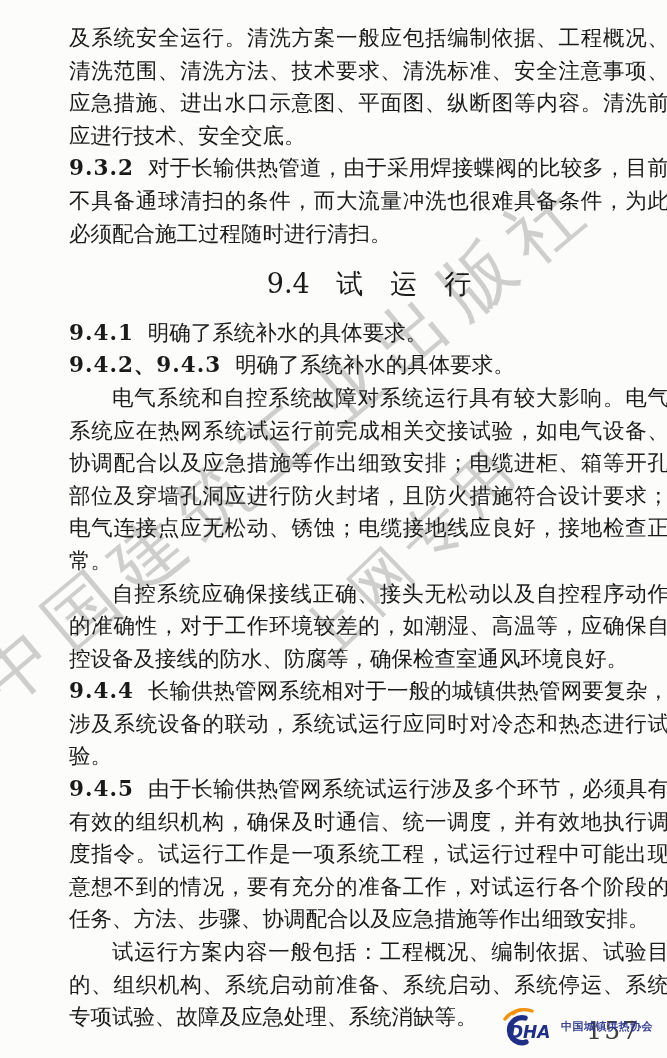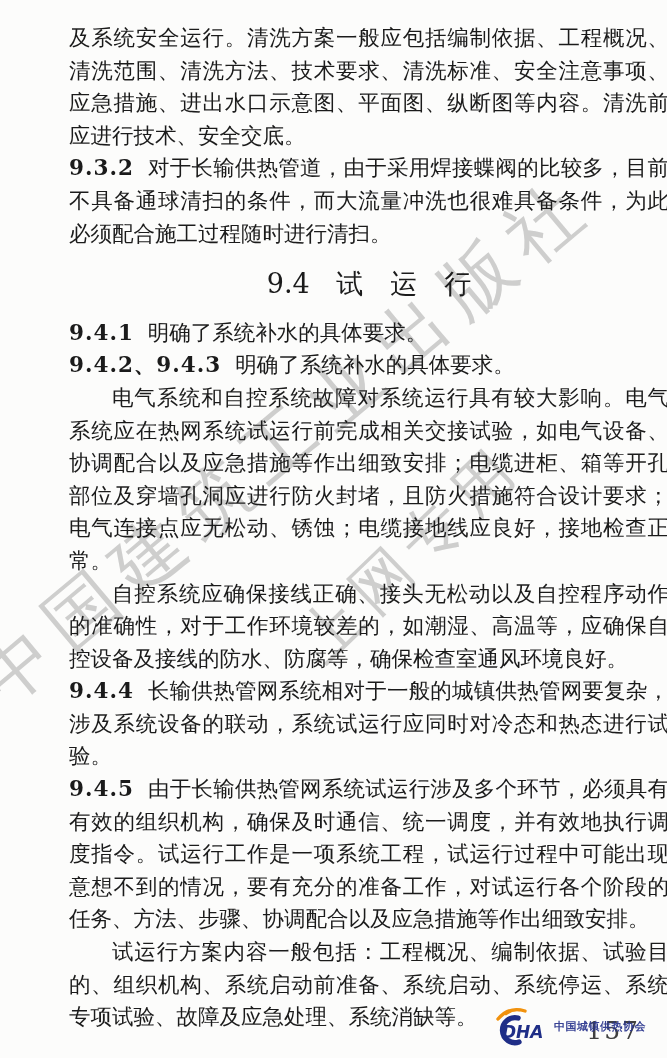--- a/index.html
+++ b/index.html
@@ -79,21 +79,21 @@
     position: absolute;
     right: 27px;
     bottom: 13px;
     z-index: 2;
     font-size: 25px;
     color: #404040;
     letter-spacing: 2px;
   }
   .footer-logo {
     position: absolute;
-    right: 21px;
+    right: 14px;
     bottom: 11px;
     z-index: 3;
     display: flex;
     align-items: center;
     gap: 6px;
   }
   .association-name {
     color: #27338c;
     font-size: 11px;
     font-weight: bold;

